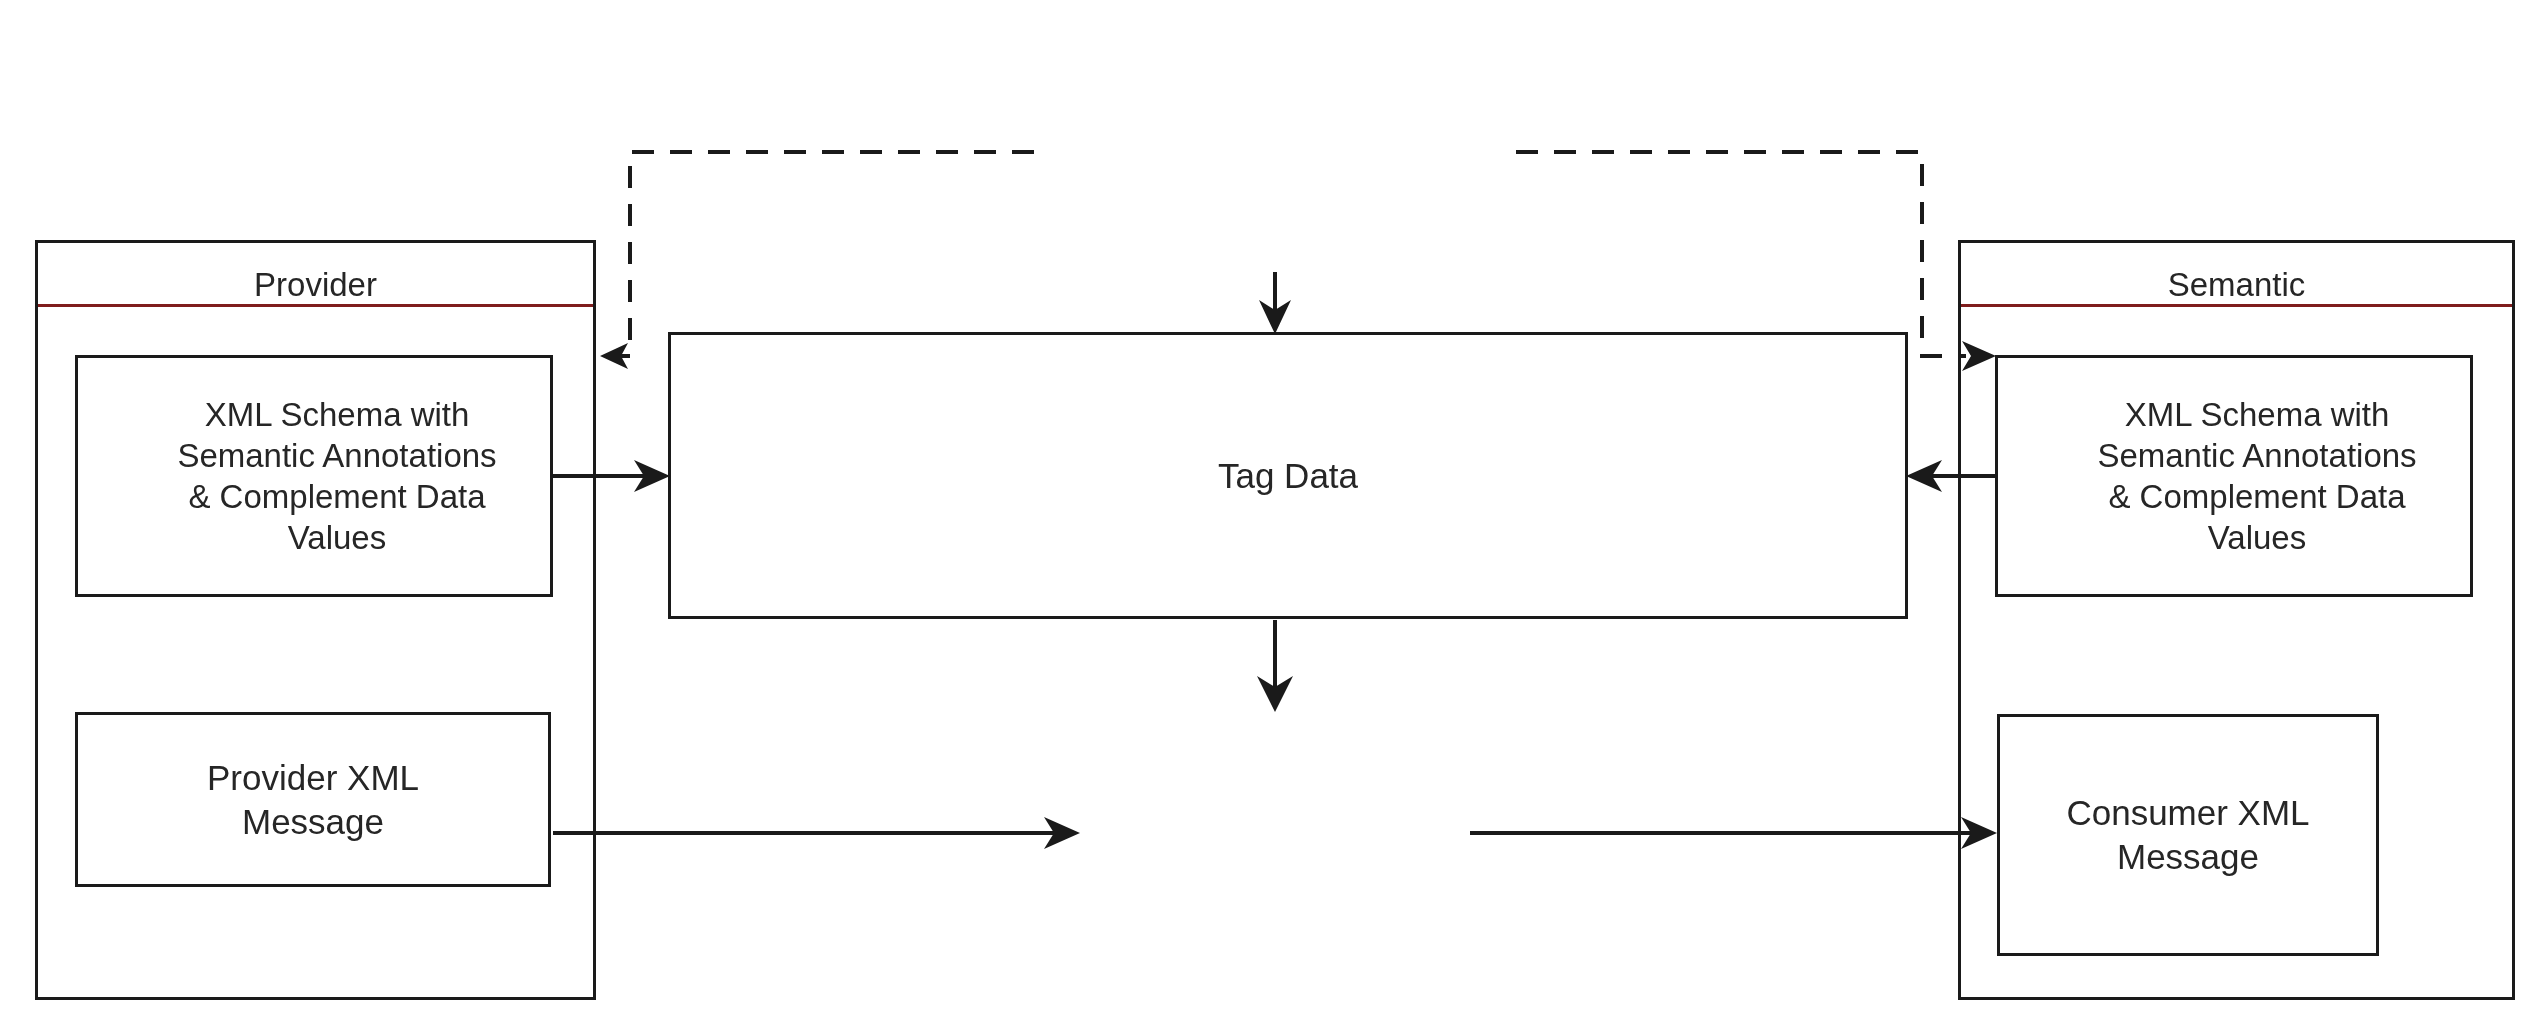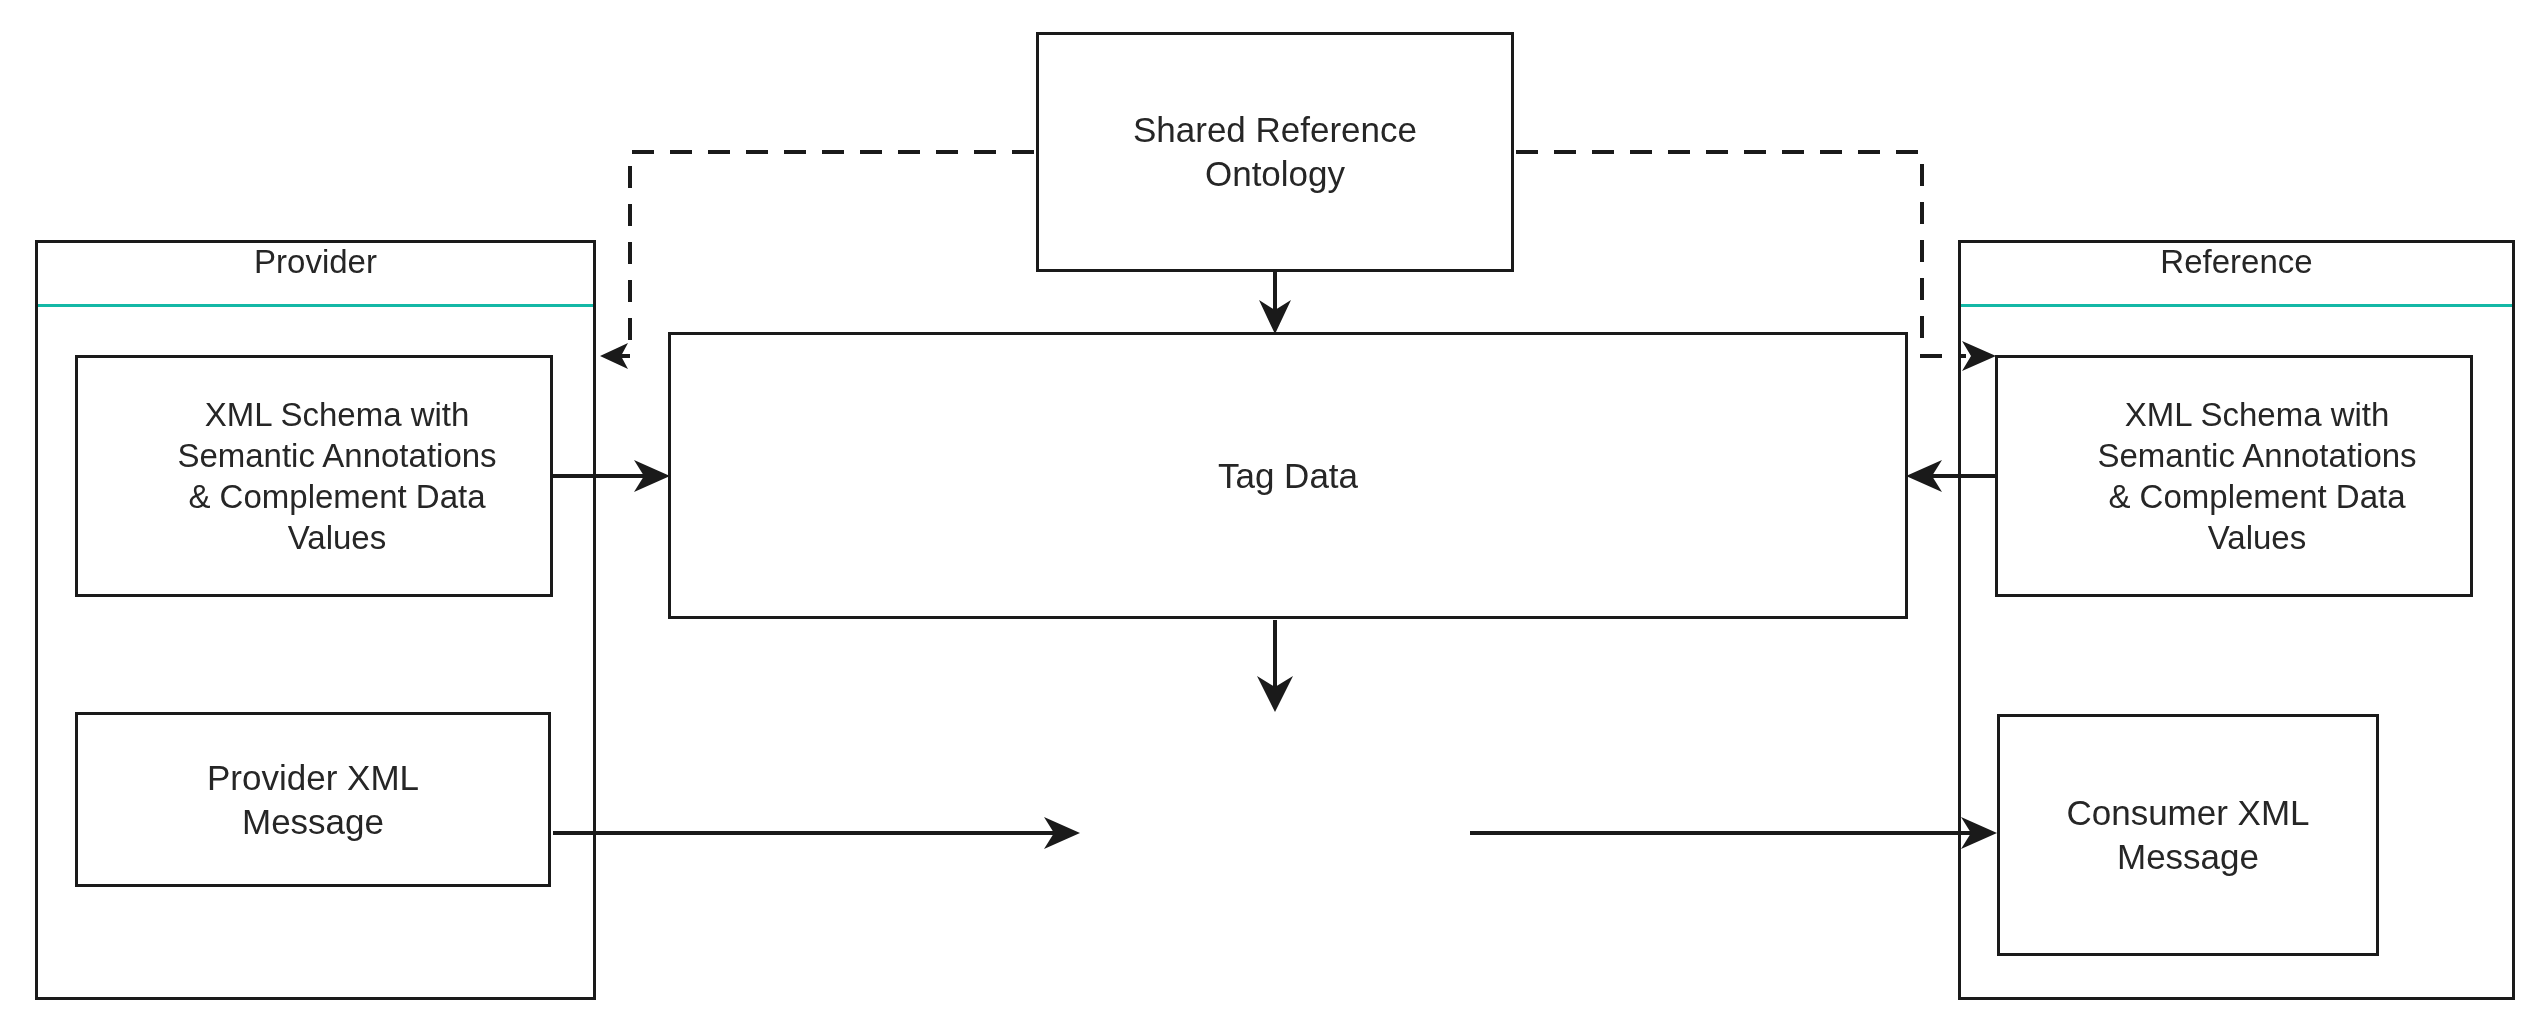--- a/index.html
+++ b/index.html
@@ -44,23 +44,23 @@
     border: 3px solid #1a1a1a;
     background: #ffffff;
   }
   .lane-header {
     position: absolute;
     left: 0;
     top: 0;
     right: 0;
     height: 64px;
     box-sizing: border-box;
-    border-bottom: 3px solid #14b8a6;
+    border-bottom: 3px solid #7f1d1d;
     display: flex;
-    align-items: flex-start;
+    align-items: flex-end;
     justify-content: center;
     font-size: 33px;
     color: #262626;
     background: #ffffff;
   }
   
   .fs-big   { font-size: 35px; }
   .fs-mid   { font-size: 33px; padding-left: 46px; }
 
   
@@ -94,28 +94,24 @@
 <div id="canvas">
 
   <div class="lane" style="left:35px; top:240px; width:561px; height:760px;">
     <div class="lane-header">
       <span>Provider</span>
     </div>
   </div>
 
   <div class="lane" style="left:1958px; top:240px; width:557px; height:760px;">
     <div class="lane-header">
-      <span>Reference</span>
+      <span>Semantic</span>
     </div>
   </div>
 
-  <div class="node fs-big" style="left:1036px; top:32px; width:478px; height:240px;">
-    <span class="label">Shared Reference
-Ontology</span>
-  </div>
 
   <div class="node fs-mid" style="left:75px; top:355px; width:478px; height:242px;">
     <span class="label">XML Schema with
 Semantic Annotations
 &amp; Complement Data
 Values</span>
   </div>
 
   <div class="node fs-mid" style="left:1995px; top:355px; width:478px; height:242px;">
     <span class="label">XML Schema with

